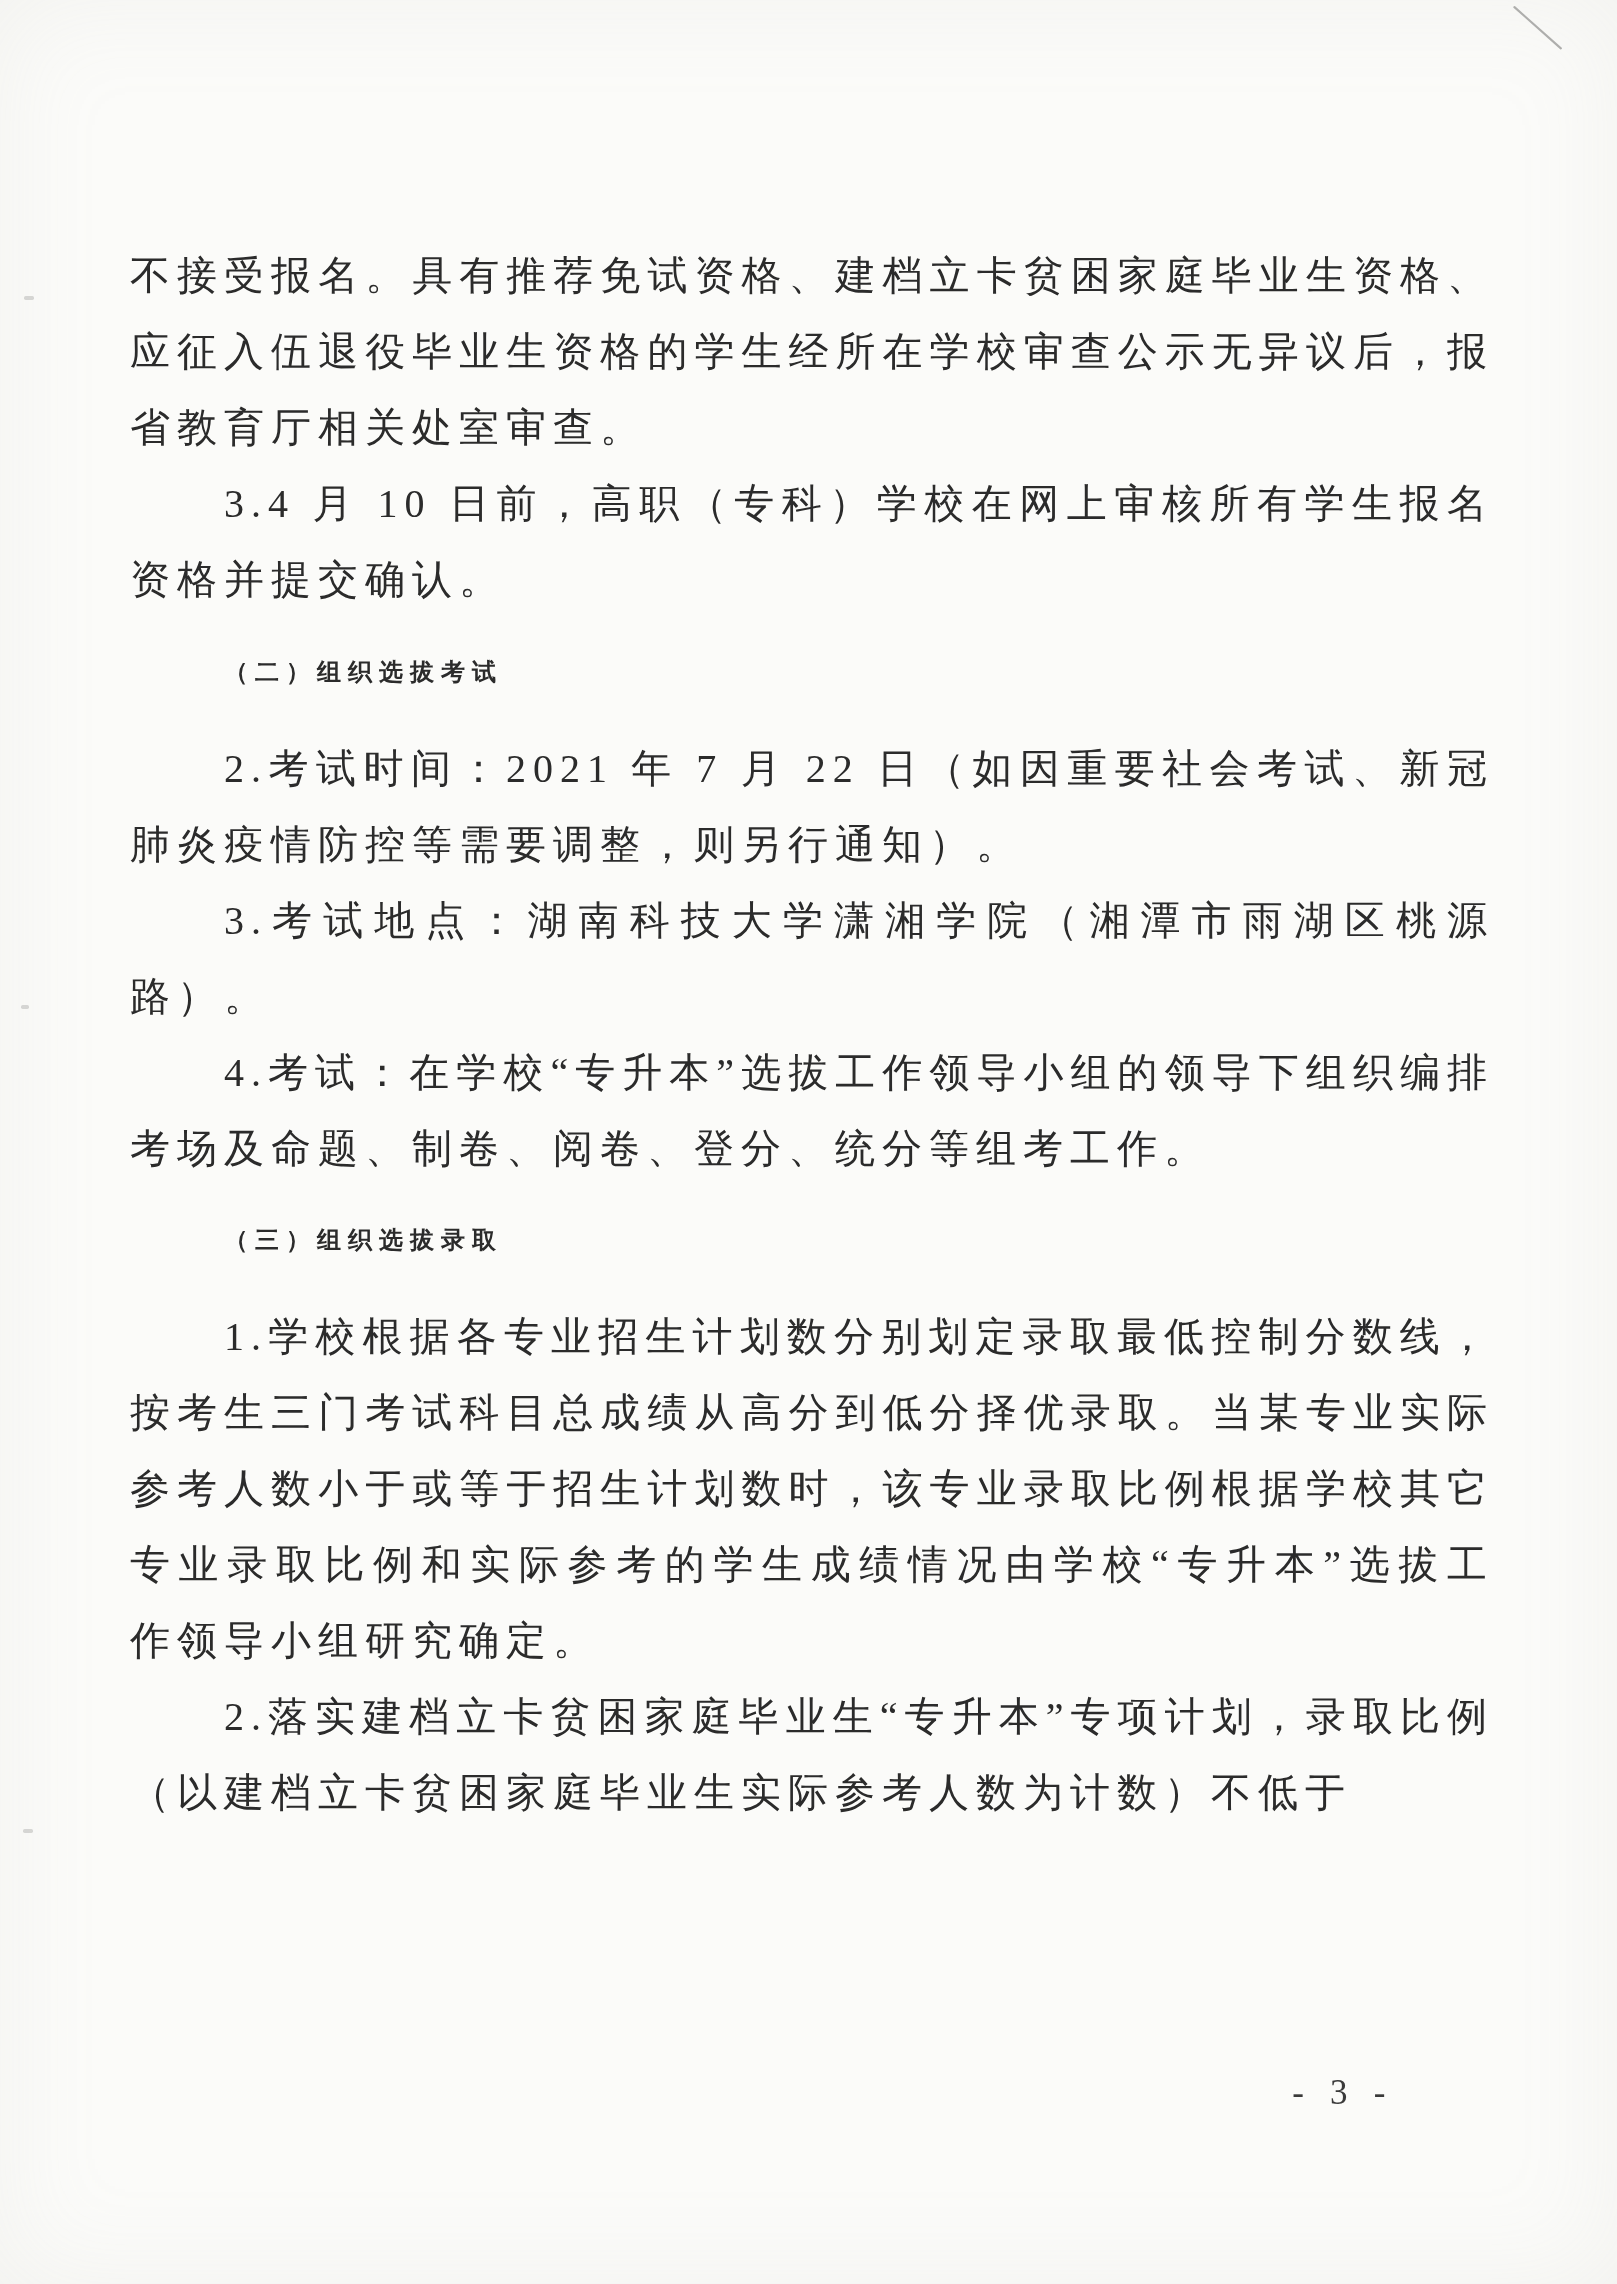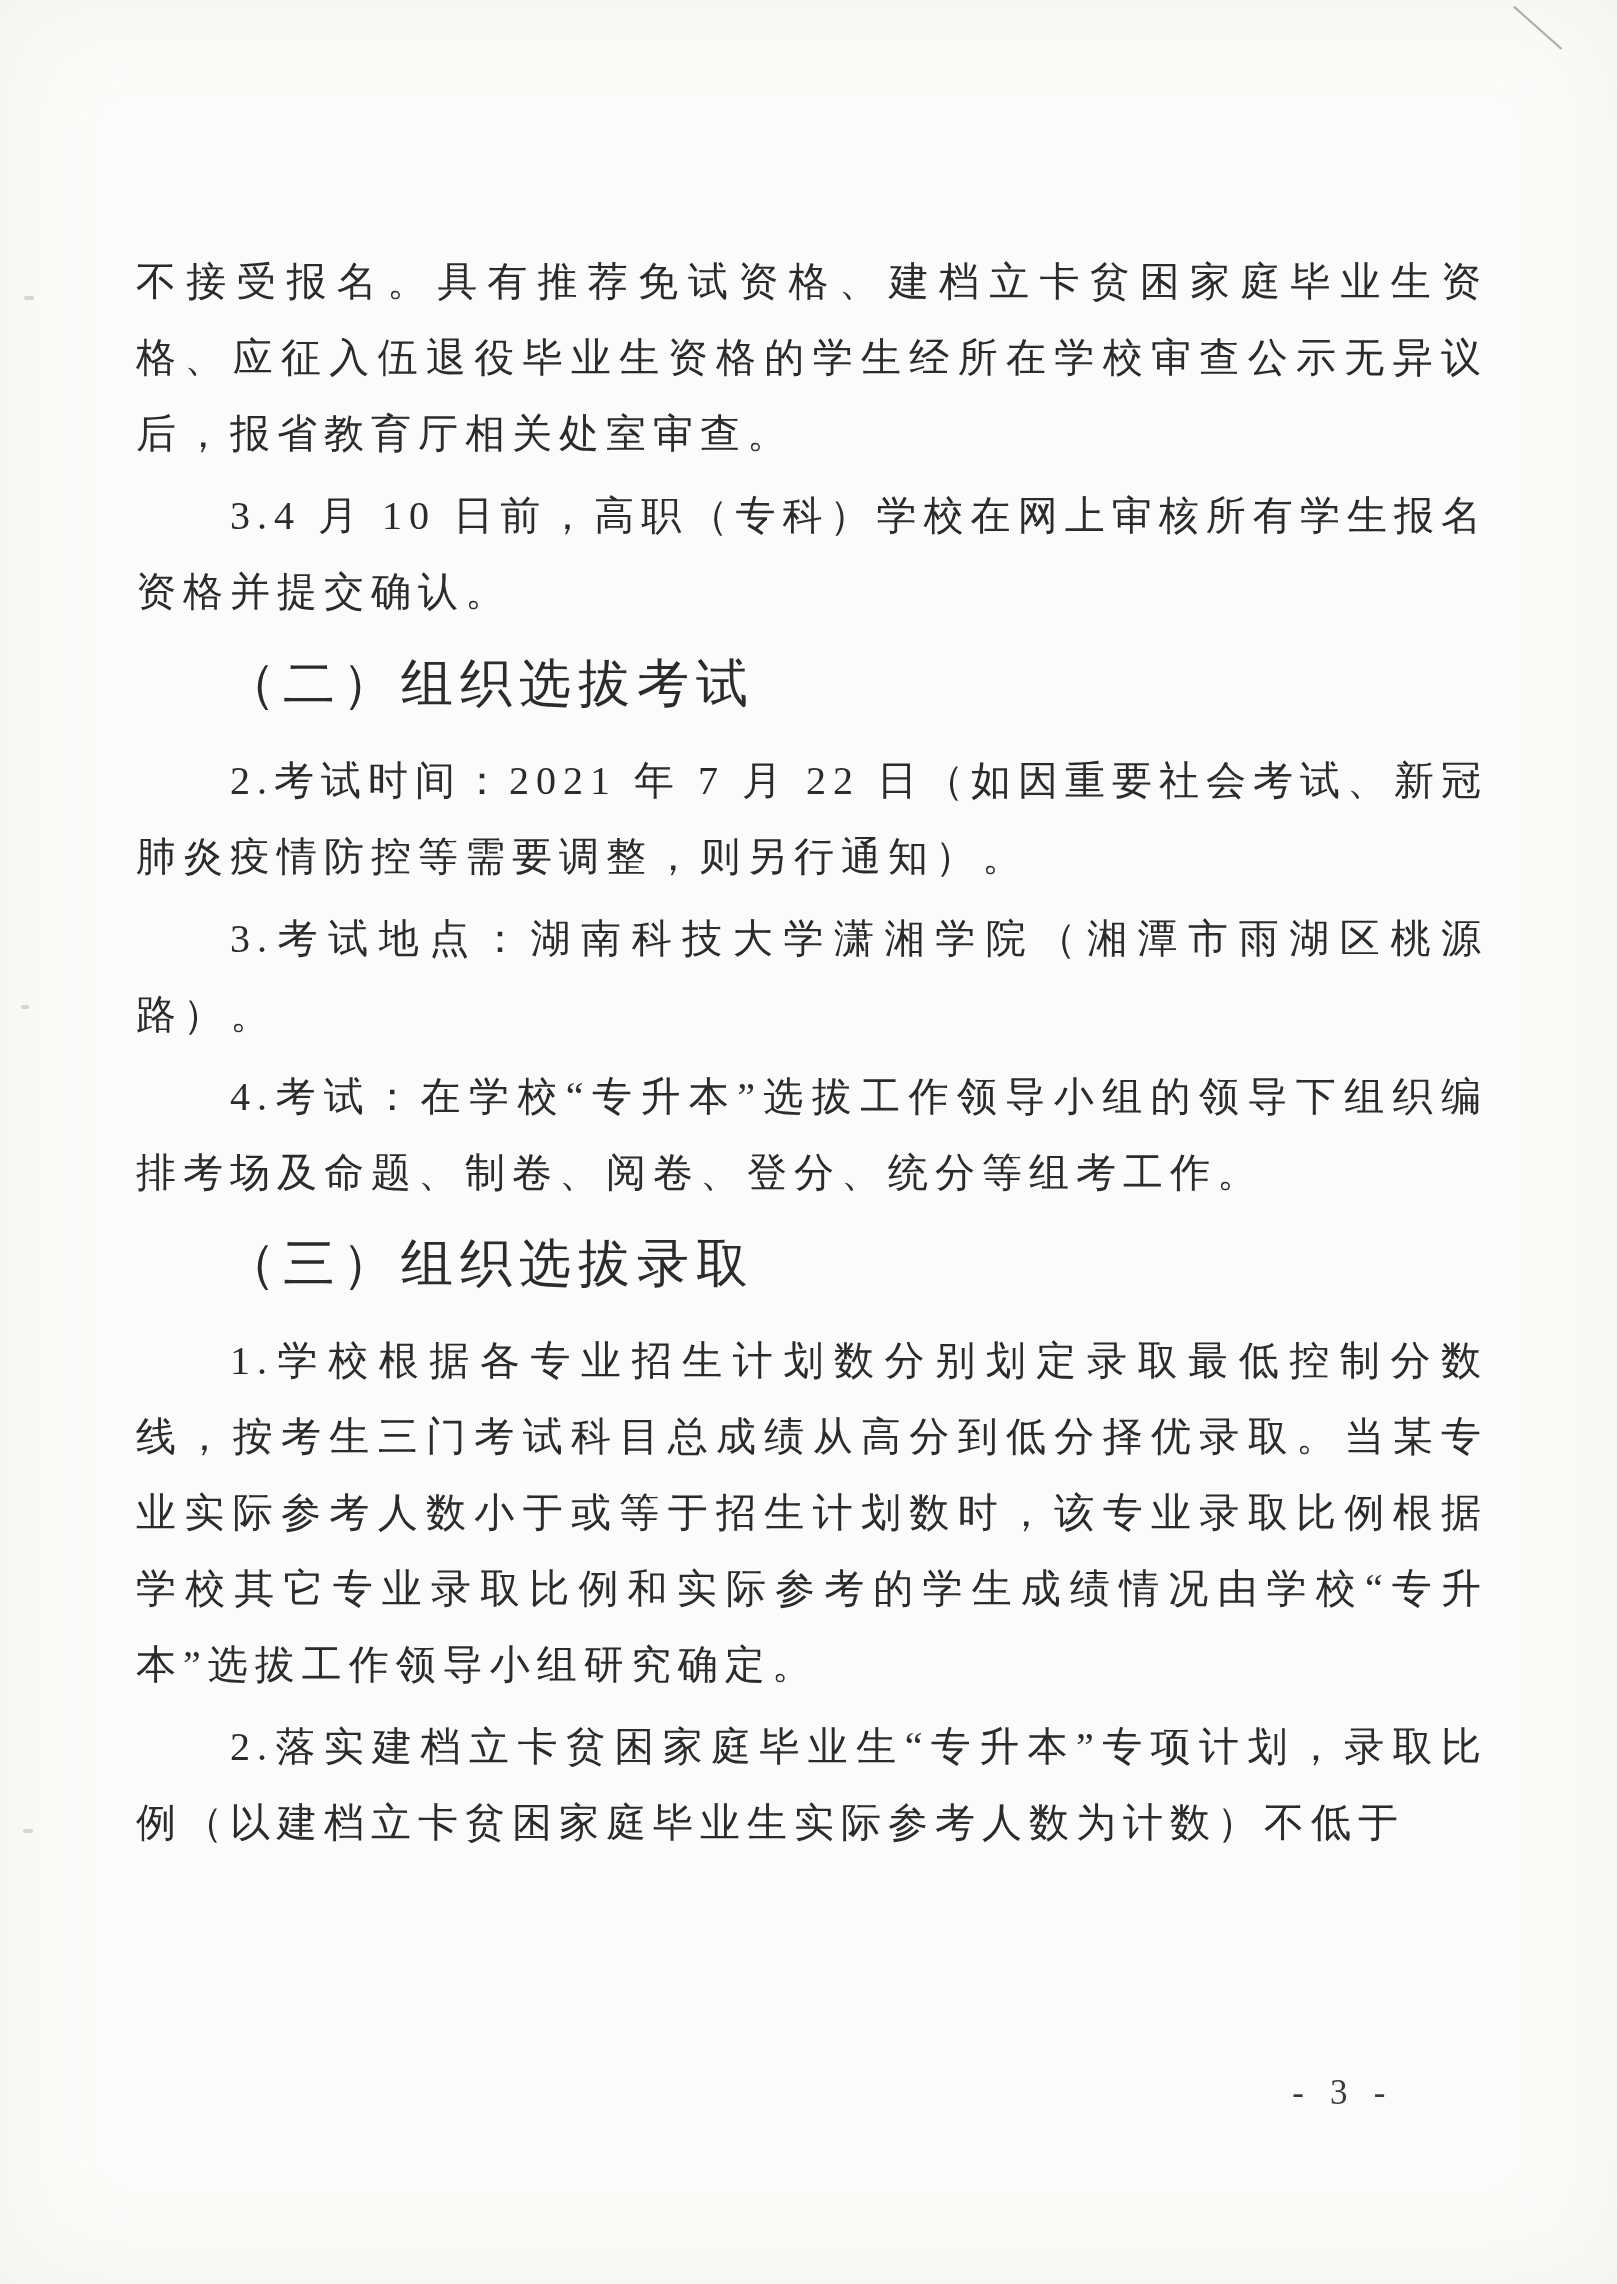--- a/index.html
+++ b/index.html
@@ -27,31 +27,31 @@
     width: 1617px;
     box-sizing: border-box;
     padding: 238px 123px 0 130px;
     color: #2b2b2b;
     font-size: 40px;
     line-height: 76px;
     letter-spacing: 7px;
     text-align: justify;
   }
   .para {
-    margin: 6px;
+    margin: 0;
     text-indent: 94px;
   }
   .para.no-indent {
     text-indent: 0;
   }
   .heading {
     margin: 15.6px 0 21px 0;
-    font-size: 52px;
+    font-size: 24px;
     line-height: 76px;
-    font-weight: normal;
+    font-weight: bold;
     text-indent: 94px;
     letter-spacing: 7px;
   }
   .page-number {
     position: absolute;
     top: 2073px;
     right: 223px;
     font-size: 35px;
     letter-spacing: 8.7px;
     color: #3a3a3a;

